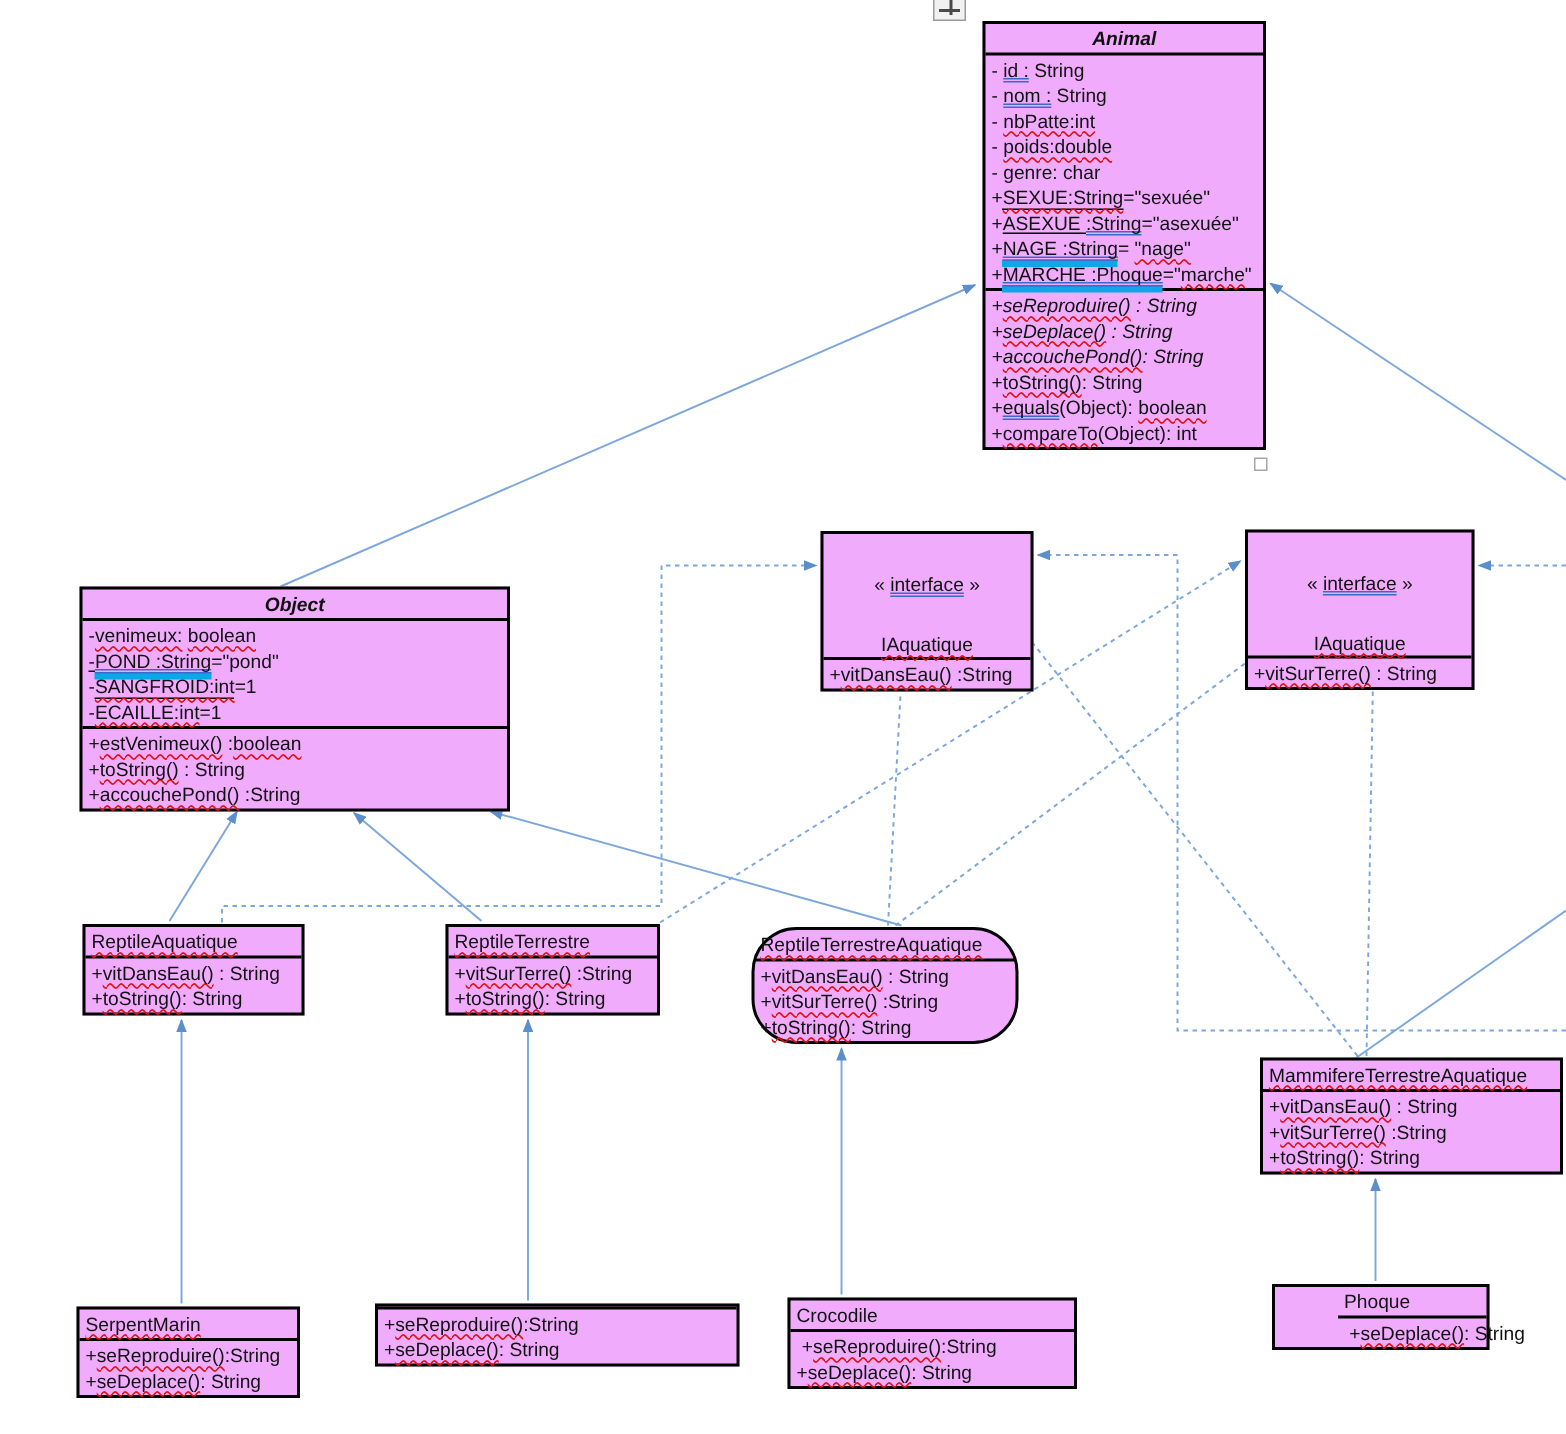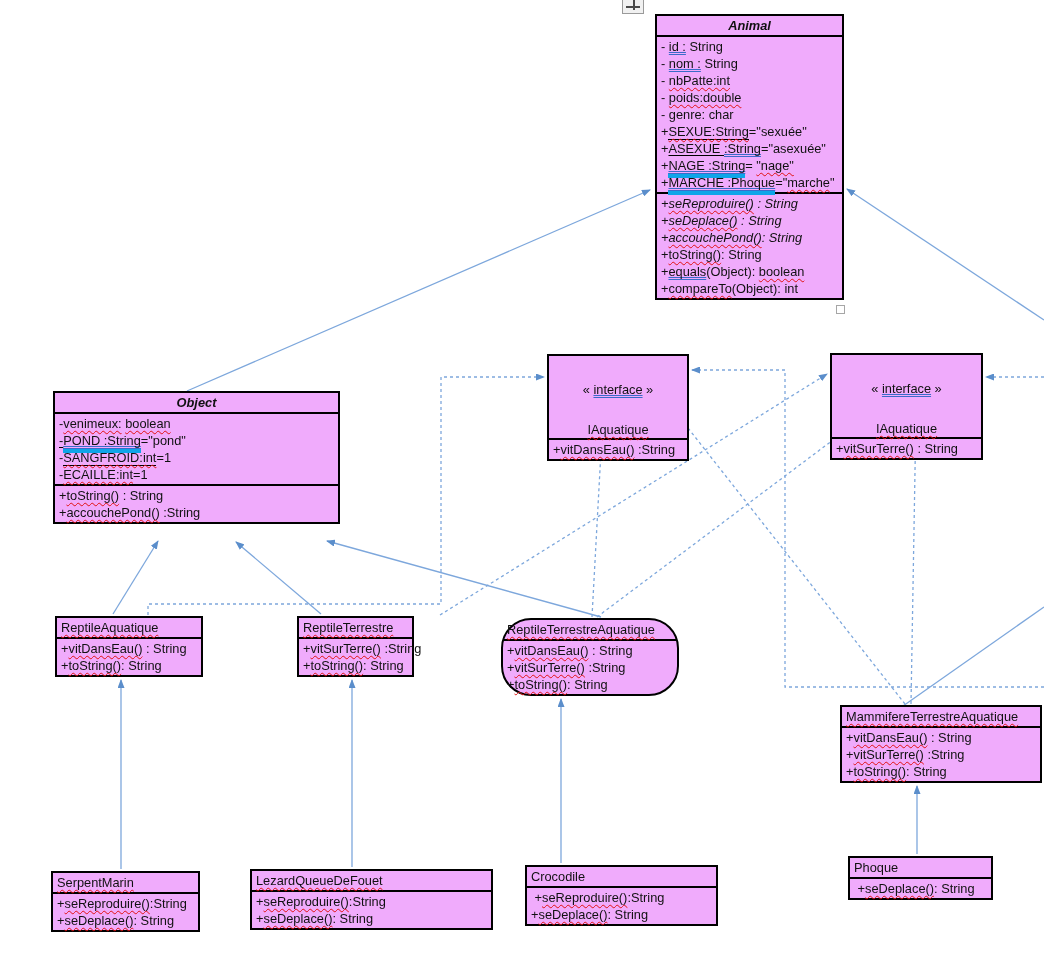--- a/index.html
+++ b/index.html
@@ -112,20 +112,21 @@
       <div class="uml-title i bold">
         <div class="m-line class-title"><span>Object</span></div>
       </div>
       <div class="uml-sec">
         <div class="m-line"><span>-</span><span class="r">venimeux:</span><span> </span><span class="r">boolean</span></div>
         <div class="m-line"><span class="k">-</span><span class="bk">POND :String</span><span>="pond"</span></div>
         <div class="m-line"><span>-</span><span class="rk">SANGFROID:int</span><span>=1</span></div>
         <div class="m-line"><span>-</span><span class="r">ECAILLE:int</span><span>=1</span></div>
       </div>
       <div class="uml-sec">
+        <div class="m-line"><span>+</span><span class="r">estVenimeux()</span><span> :</span><span class="r">boolean</span></div>
         <div class="m-line"><span>+</span><span class="r">toString()</span><span> : String</span></div>
         <div class="m-line"><span>+</span><span class="r">accouchePond()</span><span> :String</span></div>
       </div>
     </div>
     <div class="uml-box center" style="left: 547px; top: 354px; width: 142px;">
       <div class="uml-title">
         <div class="m-line stereo"><span>« </span><span class="b">interface</span><span> »</span></div>
         <div class="m-line stereo class-title"><span class="r">IAquatique</span></div>
       </div>
       <div class="uml-sec">
@@ -143,21 +144,21 @@
     </div>
     <div class="uml-box" style="left: 55px; top: 616px; width: 148px;">
       <div class="uml-title">
         <div class="m-line class-title"><span class="r">ReptileAquatique</span></div>
       </div>
       <div class="uml-sec">
         <div class="m-line"><span>+</span><span class="r">vitDansEau()</span><span> : String</span></div>
         <div class="m-line"><span>+</span><span class="r">toString()</span><span>: String</span></div>
       </div>
     </div>
-    <div class="uml-box" style="left: 297px; top: 616px; width: 117px;">
+    <div class="uml-box" style="left: 297px; top: 616px; width: 143px;">
       <div class="uml-title">
         <div class="m-line class-title"><span class="r">ReptileTerrestre</span></div>
       </div>
       <div class="uml-sec">
         <div class="m-line"><span>+</span><span class="r">vitSurTerre()</span><span> :String</span></div>
         <div class="m-line"><span>+</span><span class="r">toString()</span><span>: String</span></div>
       </div>
     </div>
     <div class="uml-box" style="left: 501px; top: 618px; width: 178px; border-radius: 30px;">
       <div class="uml-title">
@@ -182,38 +183,35 @@
     <div class="uml-box" style="left: 51px; top: 871px; width: 149px;">
       <div class="uml-title">
         <div class="m-line class-title"><span class="r">SerpentMarin</span></div>
       </div>
       <div class="uml-sec">
         <div class="m-line"><span>+</span><span class="r">seReproduire()</span><span>:String</span></div>
         <div class="m-line"><span>+</span><span class="r">seDeplace()</span><span>: String</span></div>
       </div>
     </div>
     <div class="uml-box" style="left: 250px; top: 869px; width: 243px;">
-      <div class="uml-title">
-        <div class="m-line class-title"><span class="r">LezardQueueDeFouet</span></div>
-      </div>
       <div class="uml-sec">
         <div class="m-line"><span>+</span><span class="r">seReproduire()</span><span>:String</span></div>
         <div class="m-line"><span>+</span><span class="r">seDeplace()</span><span>: String</span></div>
       </div>
     </div>
     <div class="uml-box" style="left: 525px; top: 865px; width: 193px;">
       <div class="uml-title">
         <div class="m-line class-title"><span>Crocodile</span></div>
       </div>
       <div class="uml-sec">
         <div class="m-line"><span> +</span><span class="r">seReproduire()</span><span>:String</span></div>
         <div class="m-line"><span>+</span><span class="r">seDeplace()</span><span>: String</span></div>
       </div>
     </div>
-    <div class="uml-box" style="left: 848px; top: 856px; width: 145px;">
+    <div class="uml-box" style="left: 848px; top: 856px; width: 145px; padding-left: 42px;">
       <div class="uml-title">
         <div class="m-line class-title"><span>Phoque</span></div>
       </div>
       <div class="uml-sec">
         <div class="m-line"><span> +</span><span class="r">seDeplace()</span><span>: String</span></div>
       </div>
     </div>
   </div>
 
 </body></html>

